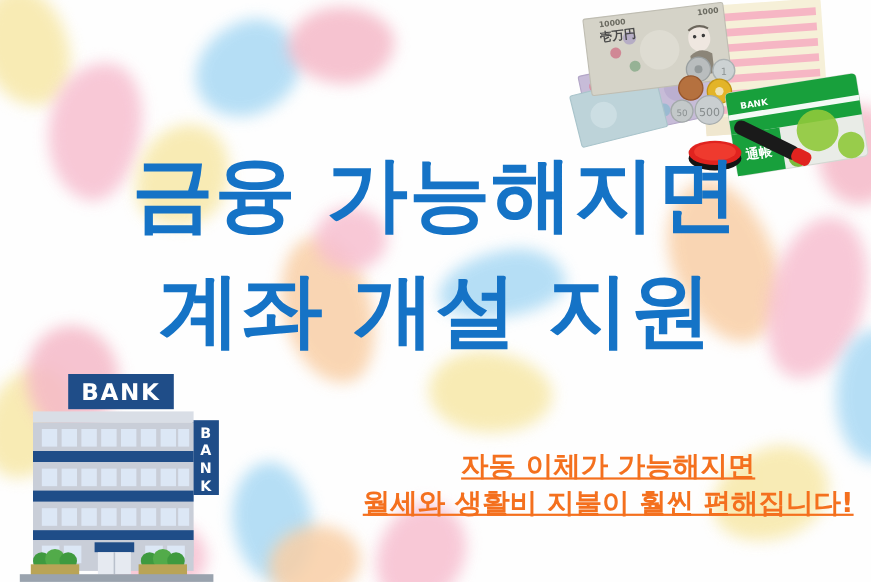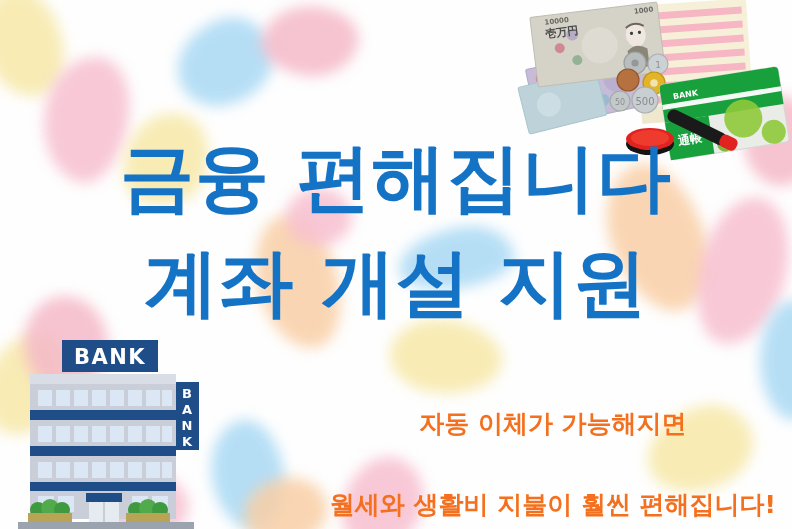--- a/index.html
+++ b/index.html
@@ -43,21 +43,21 @@
   .title-line.second { margin-top: 31px; }
 
   .subtitle-block {
     position: absolute;
     right: 16px;
     top: 408px;
     text-align: center;
     z-index: 6;
     line-height: 1.30;
   }
-  .sub-line { font-size: 25px; font-weight: 700; white-space: nowrap; }
+  .sub-line { font-size: 25px; font-weight: 700; white-space: nowrap; text-decoration: underline; }
 
   
   .bank { position: absolute; left: 8px; top: 336px; width: 212px; height: 193px; z-index: 5; }
 
   
   .money { position: absolute; left: 524px; top: 0px; width: 268px; height: 165px; z-index: 5; }
 
   svg { display: block; overflow: visible; }
 </style>
 </head>
@@ -261,22 +261,22 @@
       <g>
         <ellipse cx="126" cy="141" r="0"></ellipse>
         <ellipse cx="126" cy="144" rx="24" ry="11" fill="#141414"></ellipse>
         <ellipse cx="126" cy="139" rx="24" ry="11" fill="#e0231f"></ellipse>
         <ellipse cx="126" cy="138" rx="19" ry="8" fill="#ef3a2e"></ellipse>
       </g>
     </svg>
   </div>
 
   <div class="title-block">
-    <div class="title-line first" style="color: rgb(21, 115, 198);">금융 편해집니다</div>
+    <div class="title-line first" style="color: rgb(21, 115, 198);">금융 가능해지면</div>
     <div class="title-line second" style="color: rgb(21, 115, 198);">계좌 개설 지원</div>
   </div>
 
   <div class="subtitle-block">
     <div class="sub-line" style="color: rgb(244, 112, 30);">자동 이체가 가능해지면</div>
-    <div class="sub-line" style="color: rgb(244, 112, 30); margin-top: 48px;">월세와 생활비 지불이 훨씬 편해집니다!</div>
+    <div class="sub-line" style="color: rgb(244, 112, 30);">월세와 생활비 지불이 훨씬 편해집니다!</div>
   </div>
 
 </div>
 
 </body></html>

